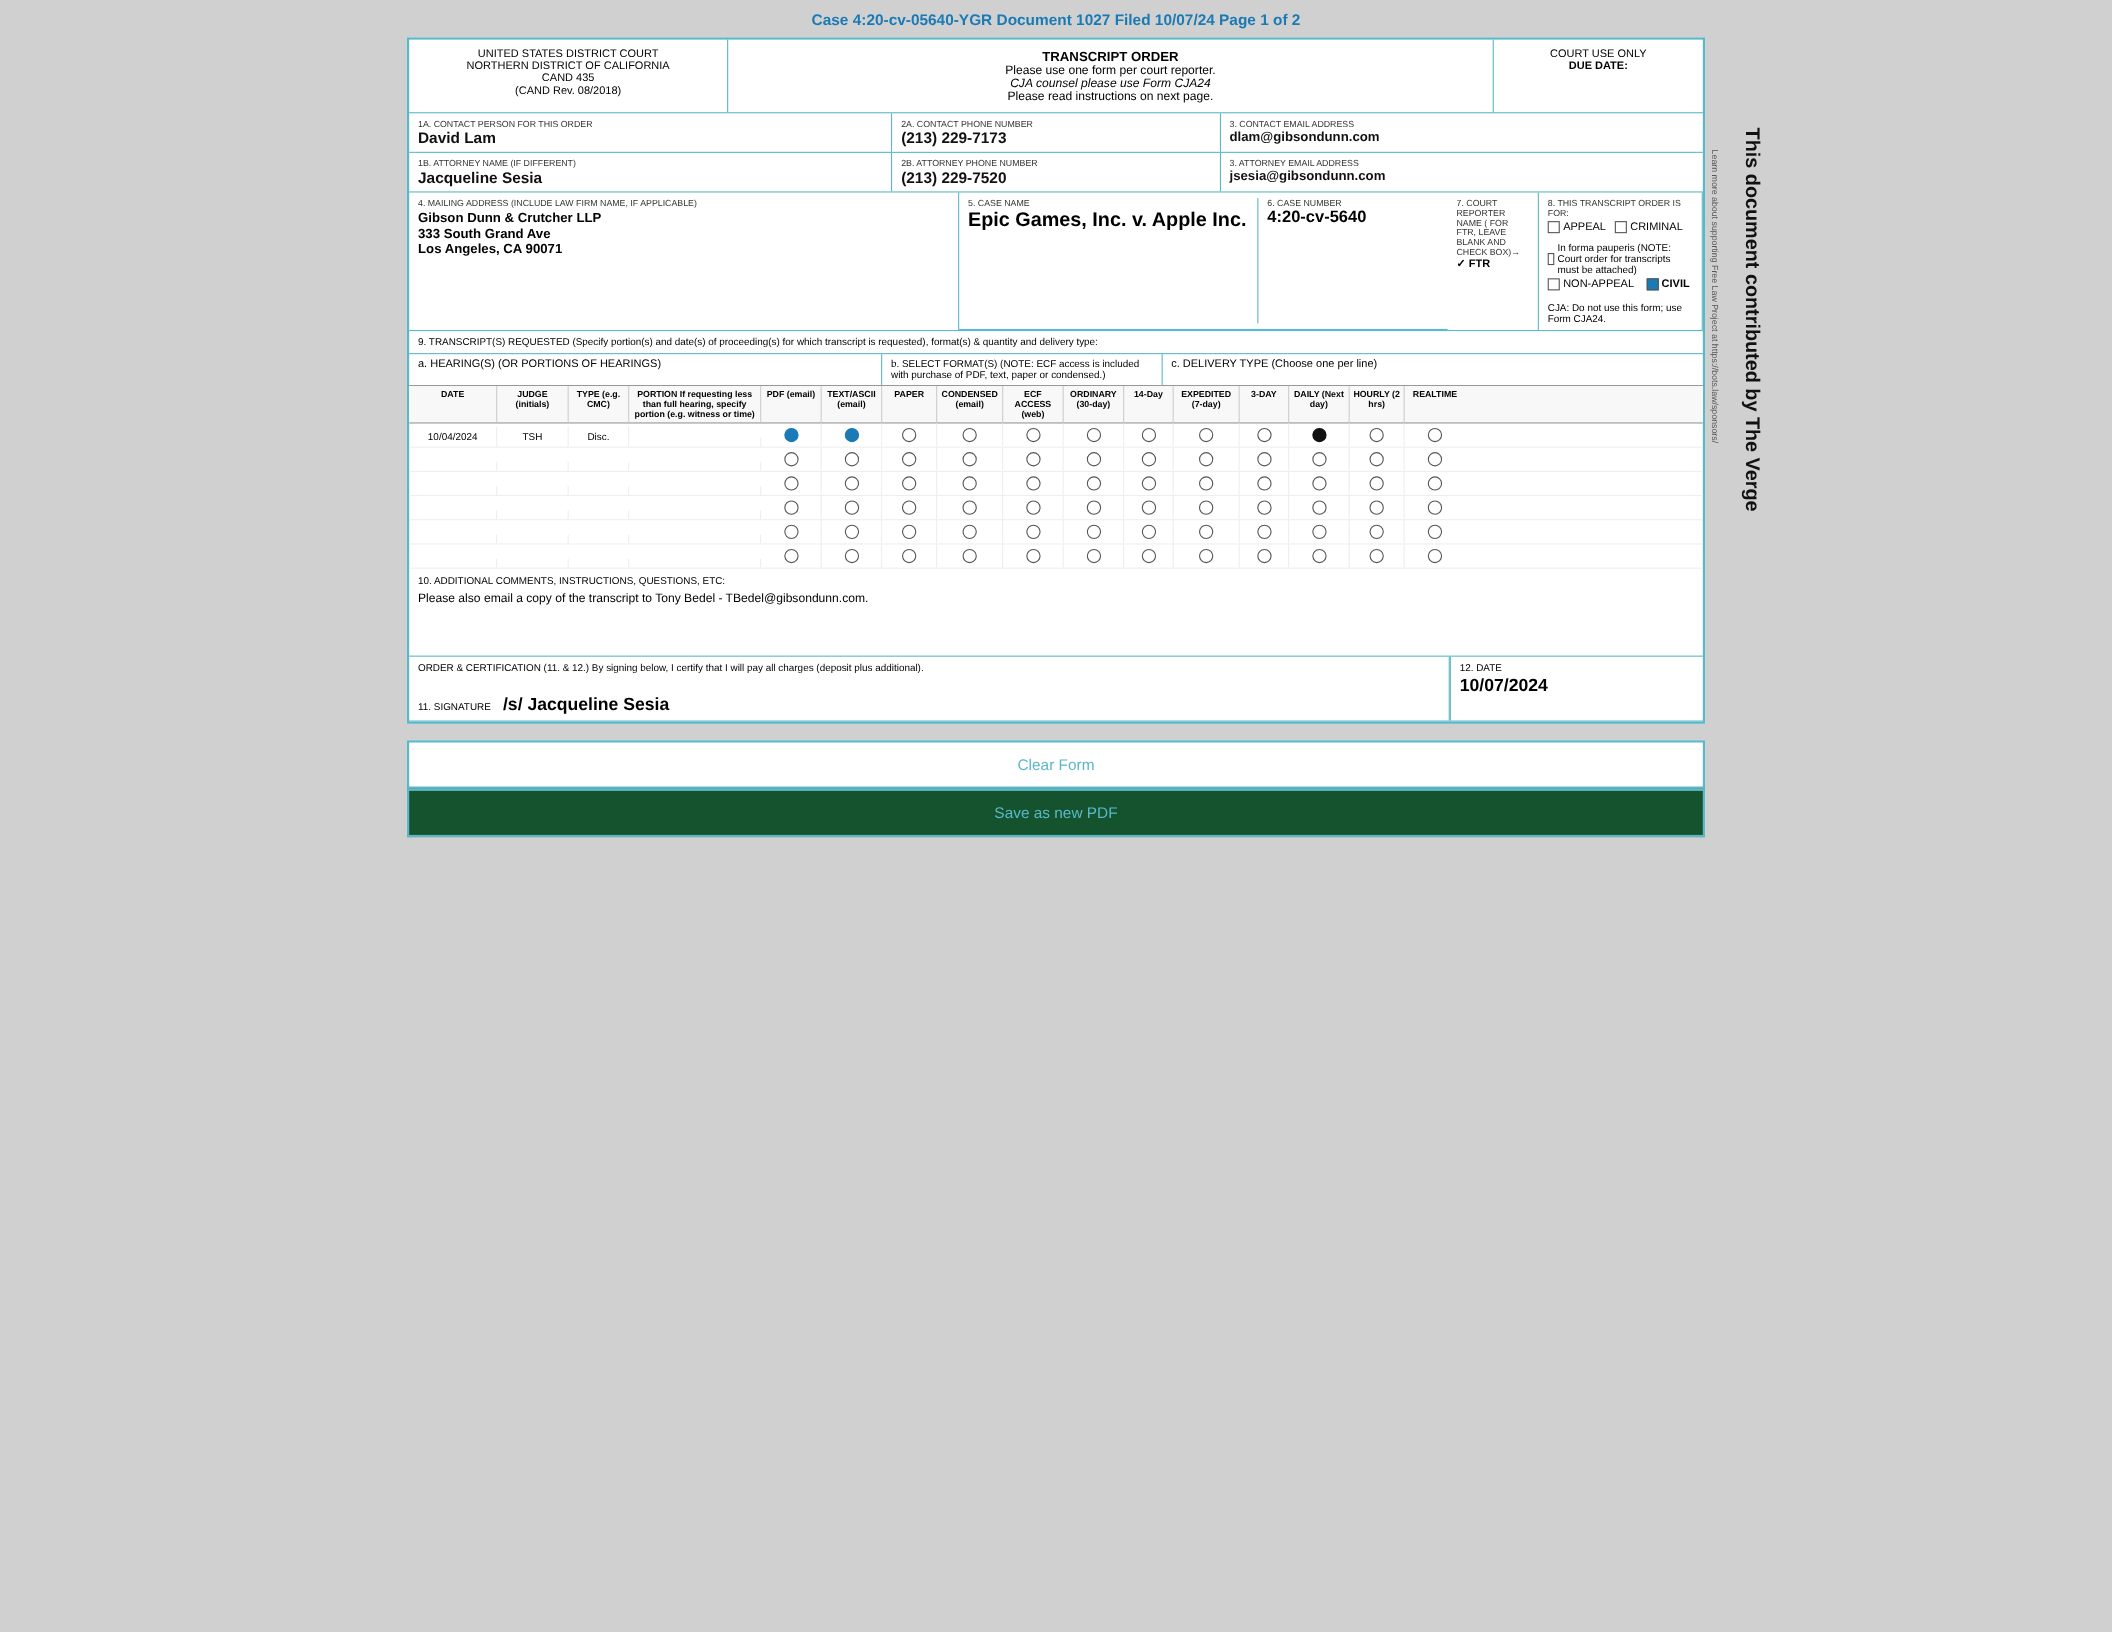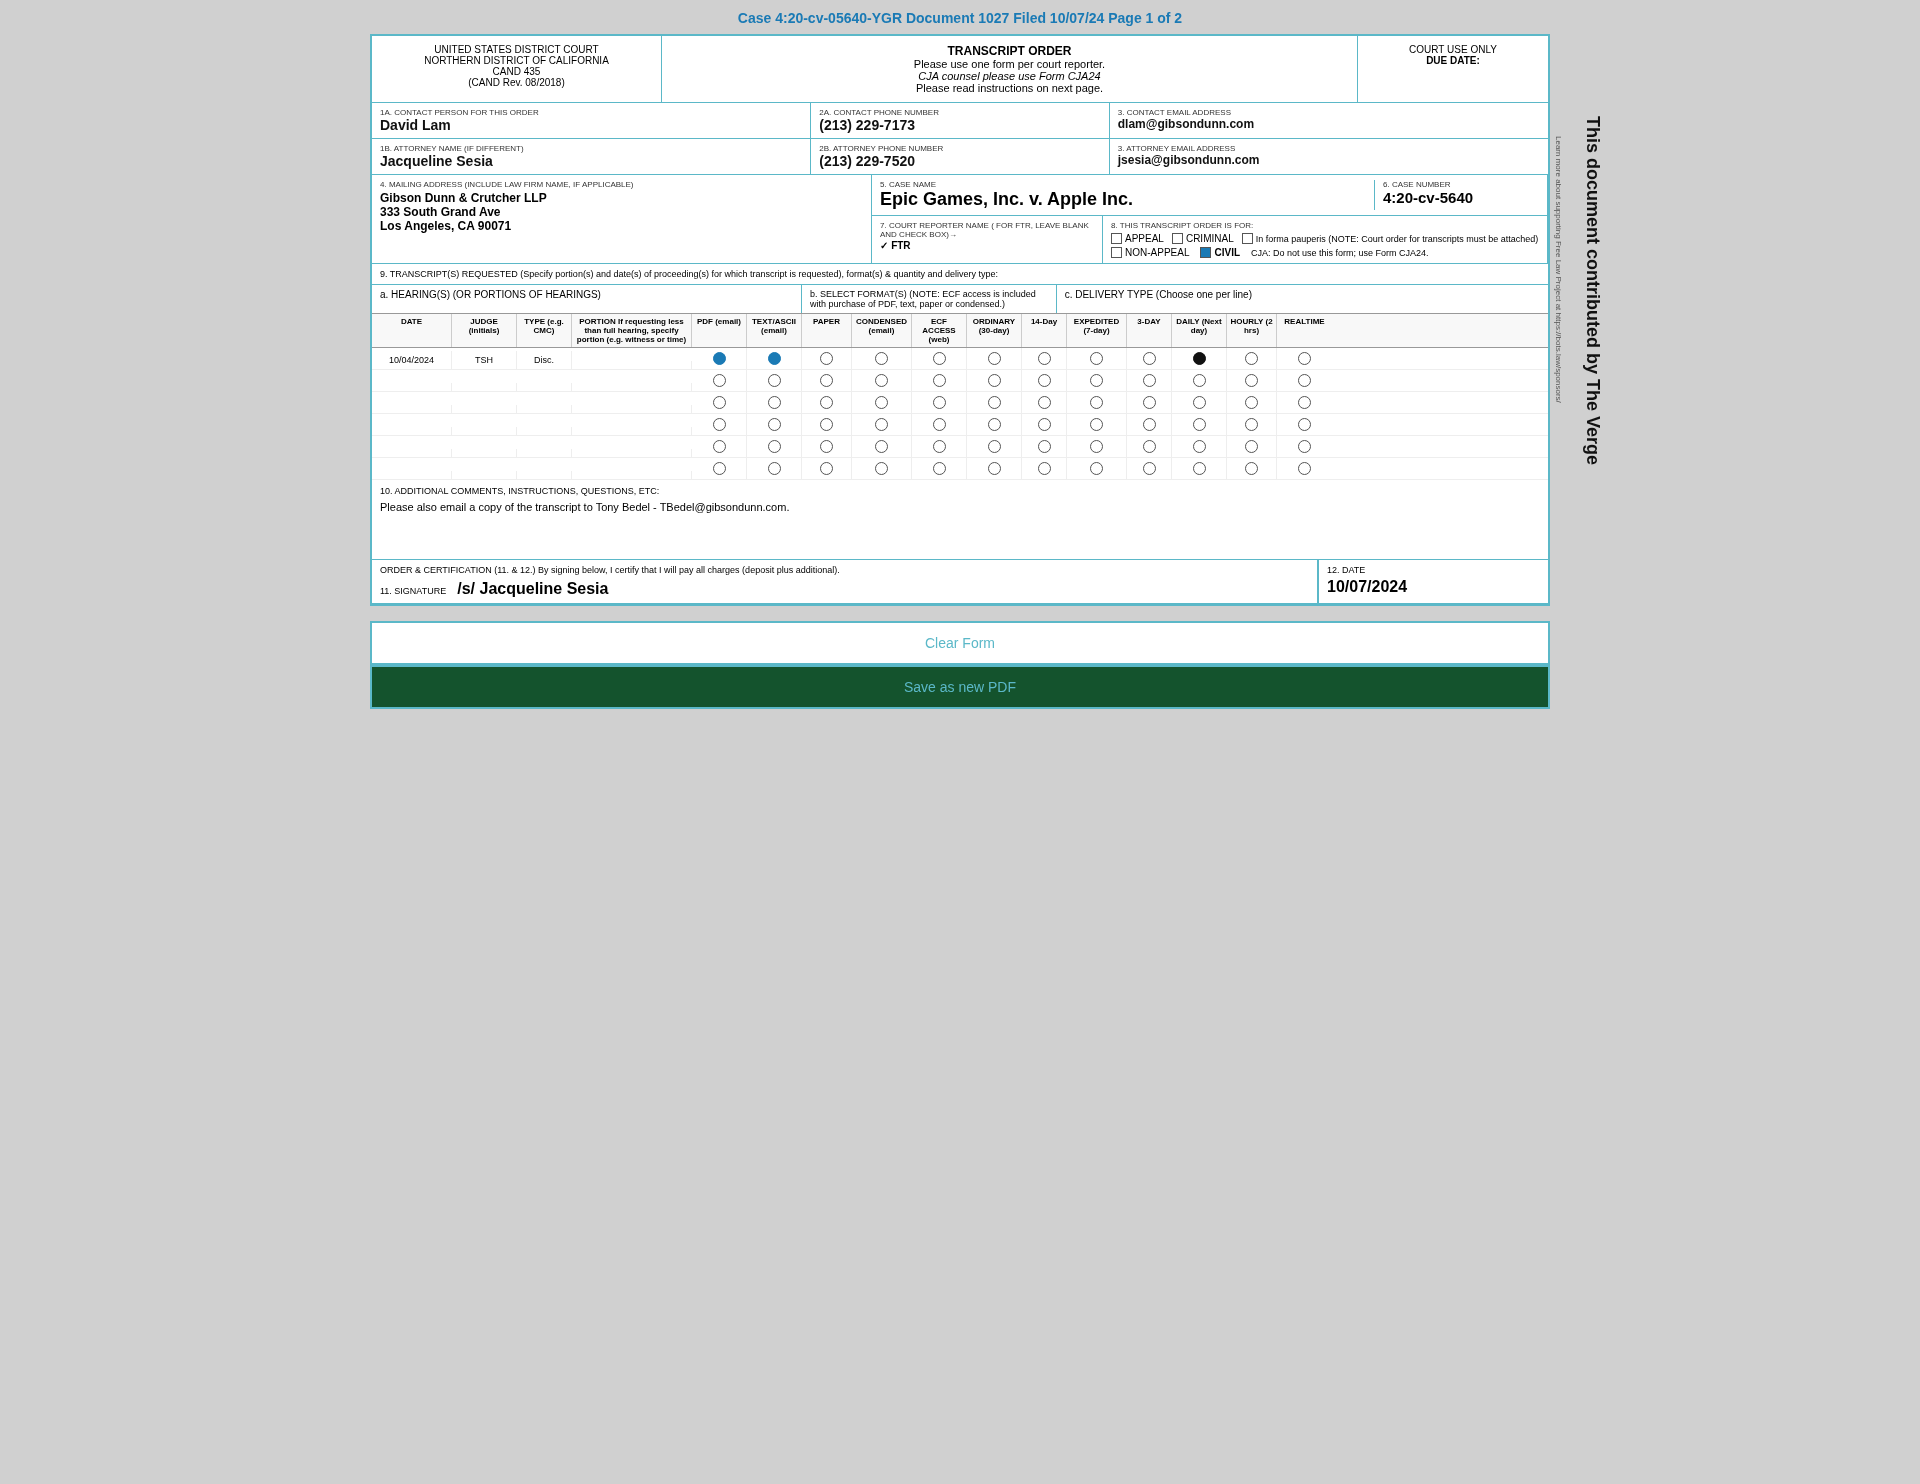--- a/index.html
+++ b/index.html
@@ -333,21 +333,21 @@
       </div>
     </div>
 
     <div class="address-case-row">
       <div class="address-block">
         <span class="cell-label">4. MAILING ADDRESS (INCLUDE LAW FIRM NAME, IF APPLICABLE)</span>
         <div style="font-weight:bold;font-size:12px;margin-top:2px">Gibson Dunn &amp; Crutcher LLP</div>
         <div style="font-weight:bold;font-size:12px">333 South Grand Ave</div>
         <div style="font-weight:bold;font-size:12px">Los Angeles, CA 90071</div>
       </div>
-      <div style="flex:1;display:flex;flex-direction:column;border-right:1px solid #5bb8c8;">
+      <div style="flex:1;display:flex;flex-direction:row;border-right:1px solid #5bb8c8;">
         <div class="case-name-cell" style="border-bottom:1px solid #5bb8c8;display:flex;gap:10px;">
           <div style="flex:1">
             <span class="cell-label">5. CASE NAME</span>
             <div class="case-name-value">Epic Games, Inc. v. Apple Inc.</div>
           </div>
           <div style="min-width:165px;border-left:1px solid #5bb8c8;padding-left:8px;">
             <span class="cell-label">6. CASE NUMBER</span>
             <div style="font-size:15px;font-weight:bold">4:20-cv-5640</div>
           </div>
         </div>
@@ -681,21 +681,21 @@
         </div>
       </div>
 
     <div class="comments-section">
       <div class="comments-label">10. ADDITIONAL COMMENTS, INSTRUCTIONS, QUESTIONS, ETC:</div>
       <div class="comments-text">Please also email a copy of the transcript to Tony Bedel - TBedel@gibsondunn.com.</div>
     </div>
 
     <div class="sig-row">
       <div class="sig-cert" style="flex:1;padding:5px 8px;">
-        <div style="font-size:9px;margin-bottom:5px">ORDER &amp; CERTIFICATION (11. &amp; 12.) By signing below, I certify that I will pay all charges (deposit plus additional).</div>
+        <div style="font-size:9px;margin-bottom:20px">ORDER &amp; CERTIFICATION (11. &amp; 12.) By signing below, I certify that I will pay all charges (deposit plus additional).</div>
         <div>
           <span style="font-size:9px;text-transform:uppercase">11. SIGNATURE</span>
           <span style="font-size:16px;font-weight:bold;margin-left:8px">/s/ Jacqueline Sesia</span>
         </div>
       </div>
       <div style="width:230px;min-width:230px;padding:5px 8px;border-left:1px solid #5bb8c8;">
         <div style="font-size:9px;text-transform:uppercase">12. DATE</div>
         <div style="font-size:16px;font-weight:bold;margin-top:3px">10/07/2024</div>
       </div>
     </div>

